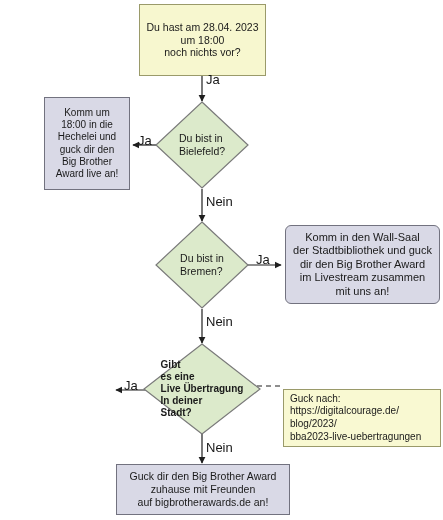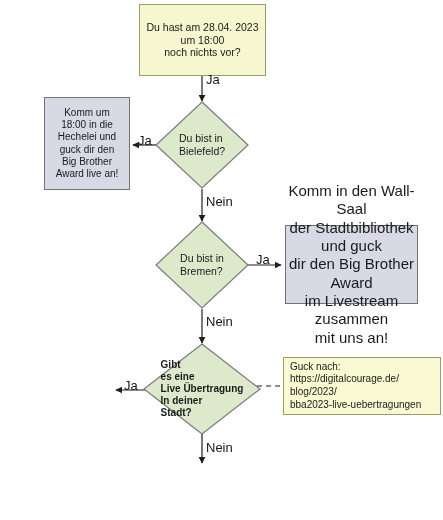--- a/index.html
+++ b/index.html
@@ -44,20 +44,21 @@
     background: #d9d9e6;
     border-color: #72727f;
   }
   .note {
     background: #f9f9d2;
     border: 1px solid #9a9a6a;
     text-align: left;
     justify-content: flex-start;
     padding: 4px 6px;
     line-height: 1.26;
+    margin-top: 32px;
   }
   .diamond-wrap {
     position: absolute;
     z-index: 2;
   }
   .diamond-shape {
     position: absolute;
     left: 0;
     top: 0;
     width: 100%;
@@ -150,21 +151,21 @@
     <svg class="diamond-shape" viewBox="0 0 94 88" preserveAspectRatio="none" xmlns="http://www.w3.org/2000/svg">
       <polygon points="47,1 93,44 47,87 1,44" fill="#dceacb" stroke="#7a7a7a" stroke-width="1.2"></polygon>
     </svg>
     <div class="diamond-label" style="font-size:10.5px;">Du bist in
 Bremen?</div>
   </div>
 
   <div class="edge-label" style="left:256px; top:252px;">Ja</div>
   <div class="edge-label" style="left:206px; top:314px;">Nein</div>
 
-  <div class="node box lavender" style="left:285px; top:225px; width:133px; height:79px; font-size:15px;">Komm in den Wall-Saal
+  <div class="node box lavender" style="left:285px; top:225px; width:155px; height:79px; font-size:11px;border-radius:6px;">Komm in den Wall-Saal
 der Stadtbibliothek und guck
 dir den Big Brother Award
 im Livestream zusammen
 mit uns an!</div>
 
   <div class="diamond-wrap" style="left:143px; top:343px; width:118px; height:92px;">
     <svg class="diamond-shape" viewBox="0 0 118 92" preserveAspectRatio="none" xmlns="http://www.w3.org/2000/svg">
       <polygon points="59,1 117,46 59,91 1,46" fill="#dceacb" stroke="#7a7a7a" stroke-width="1.2"></polygon>
     </svg>
     <div class="diamond-label" style="font-size:10px;font-weight:bold;">Gibt
@@ -176,14 +177,17 @@
 
   <div class="edge-label" style="left:124px; top:378px;">Ja</div>
   <div class="edge-label" style="left:206px; top:440px;">Nein</div>
 
 
   <div class="node note" style="left:283px; top:357px; width:158px; height:58px; font-size:10px;">Guck nach:
 https://digitalcourage.de/
 blog/2023/
 bba2023-live-uebertragungen</div>
 
+  <div class="node box lavender" style="left:116px; top:464px; width:174px; height:51px; font-size:10.5px;">Guck dir den Big Brother Award
+zuhause mit Freunden
+auf bigbrotherawards.de an!</div>
 
 </div>
 
 </body></html>

